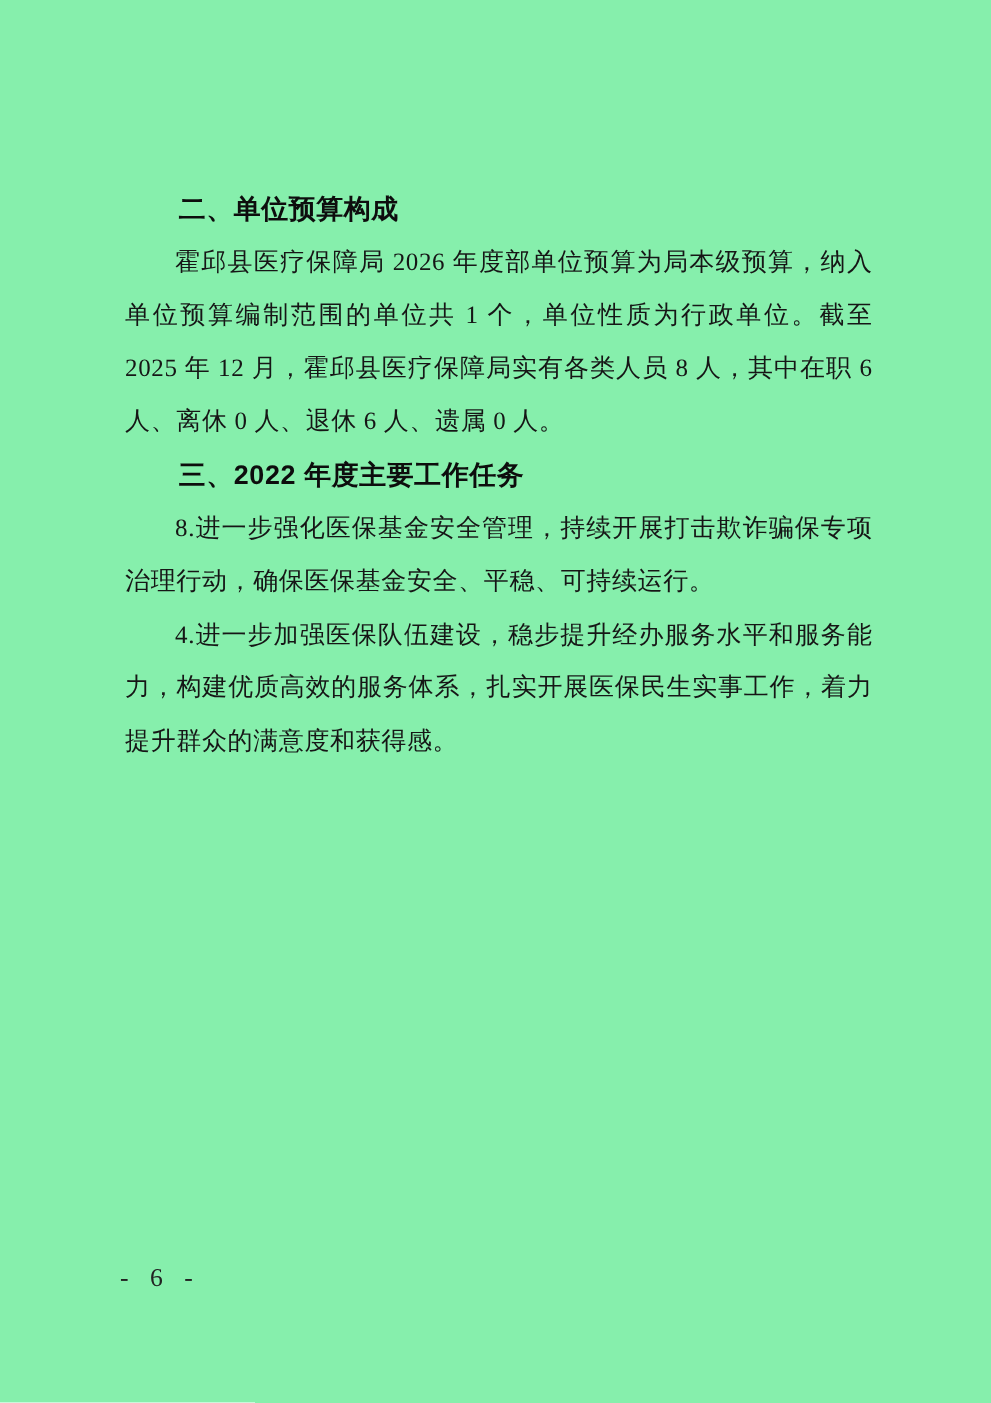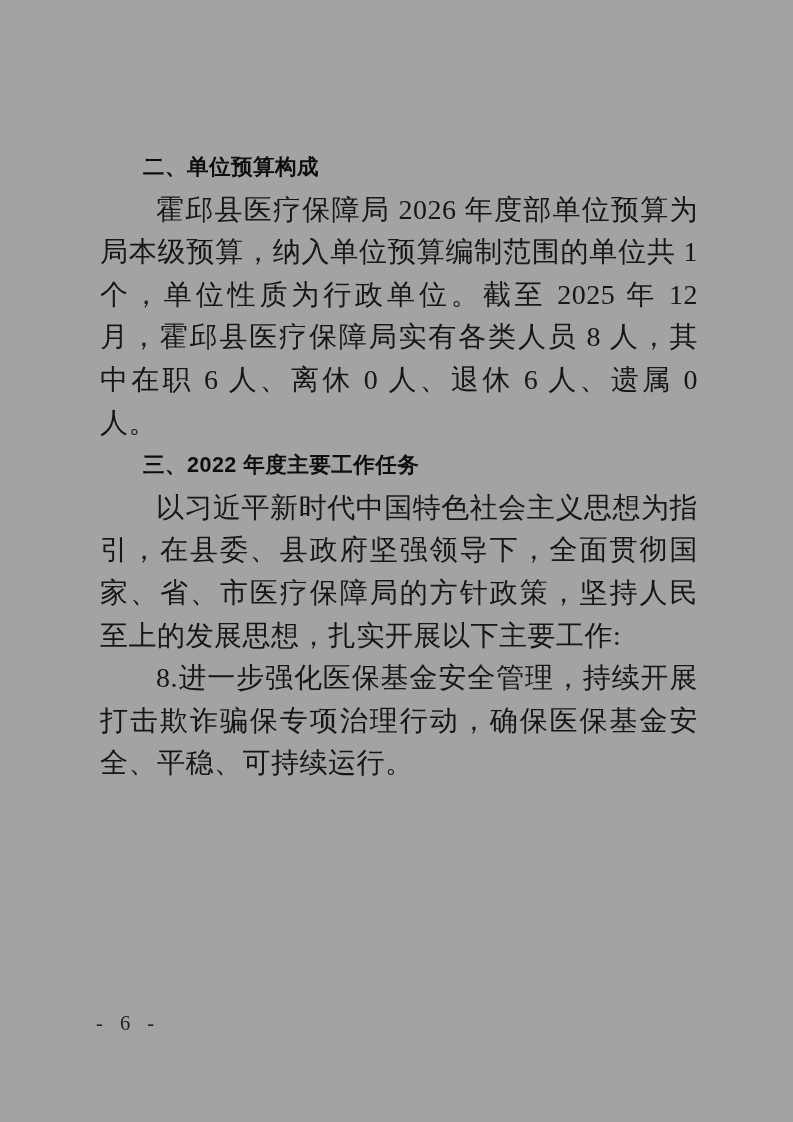--- a/index.html
+++ b/index.html
@@ -4,36 +4,36 @@
 <style>
   html, body {
     margin: 0;
     padding: 0;
     background: #ffffff;
   }
   .page {
     position: relative;
     width: 793px;
     height: 1122px;
-    background: #a3a3a3;
+    background: #86efac;
     overflow: hidden;
     font-family: "Liberation Serif", "DejaVu Serif", serif;
     color: #161616;
   }
   .content {
     position: absolute;
     left: 100px;
     top: 146px;
     width: 598px;
   }
   .content p,
   .content h2 {
     margin: 0;
     padding: 0;
-    font-size: 28px;
+    font-size: 20px;
     line-height: 42.6px;
     text-indent: 2em;
     letter-spacing: 0.5px;
   }
   .content p {
     text-align: justify;
     text-justify: inter-ideograph;
     font-weight: normal;
   }
   .content h2 {
@@ -59,23 +59,23 @@
 
 <div class="page">
   <div class="content">
 
     <h2>二、单位预算构成</h2>
 
     <p>霍邱县医疗保障局 2026 年度部单位预算为局本级预算，纳入单位预算编制范围的单位共 1 个，单位性质为行政单位。截至 2025 年 12 月，霍邱县医疗保障局实有各类人员 8 人，其中在职 6 人、离休 0 人、退休 6 人、遗属 0 人。</p>
 
     <h2>三、2022 年度主要工作任务</h2>
 
-    <p>以习近平新时代中国特色社会主义思想为指引，在县委、县政府坚强领导下，全面贯彻国家、省、市医疗保障局的方针政策，坚持人民至上的发展思想，扎实开展以下主要工作:</p>
 
 
     <p>8.进一步强化医保基金安全管理，持续开展打击欺诈骗保专项治理行动，确保医保基金安全、平稳、可持续运行。</p>
 
 
+    <p>4.进一步加强医保队伍建设，稳步提升经办服务水平和服务能力，构建优质高效的服务体系，扎实开展医保民生实事工作，着力提升群众的满意度和获得感。</p>
 
   </div>
 
   <div class="page-number">- 6 -</div>
 </div>
 
 </body></html>

